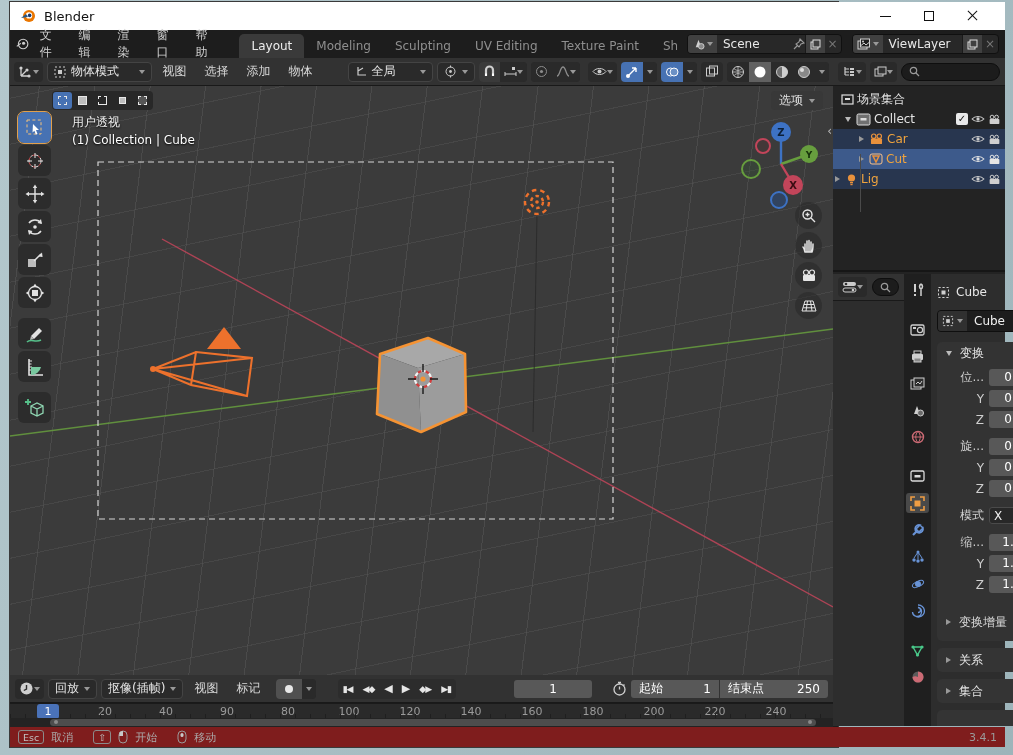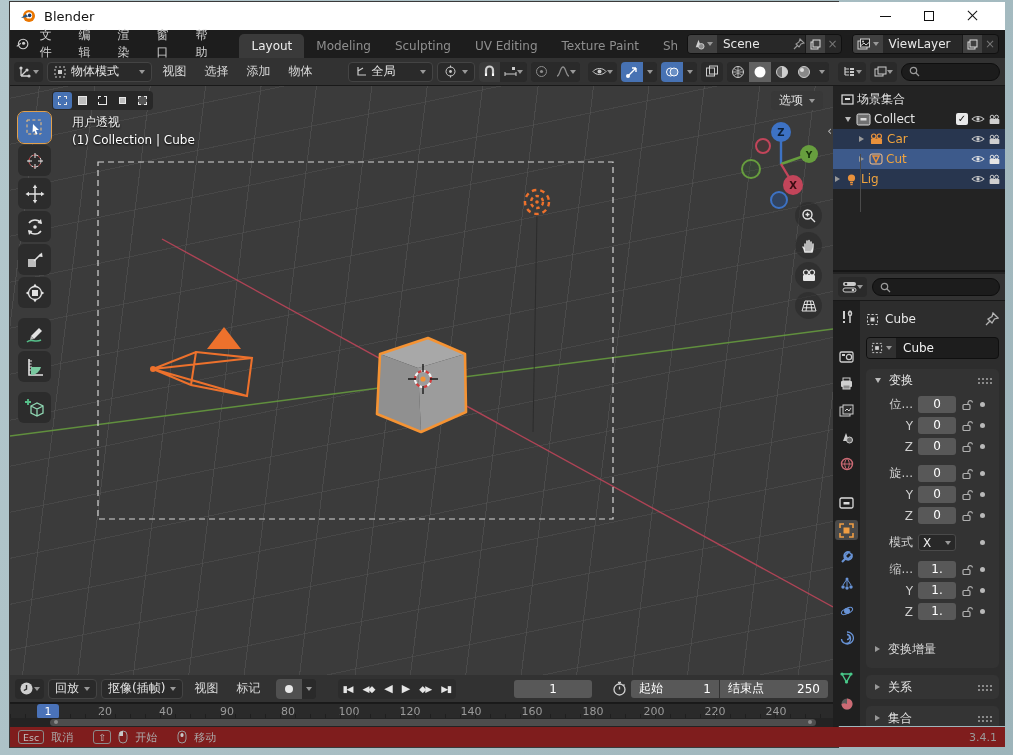--- a/index.html
+++ b/index.html
@@ -70,21 +70,21 @@
   .orow .lbl{flex:1;overflow:hidden;white-space:nowrap}
   .orow.sel{background:#28364f}
   .orow.active{background:#3d5a8b}
   .orow .lbl.orange{color:#f0a43e}
   .tri{width:0;height:0;border-top:3.5px solid transparent;border-bottom:3.5px solid transparent;border-left:5px solid #999;margin:0 2px}
   .tri.open{border-left:3.5px solid transparent;border-right:3.5px solid transparent;border-top:5px solid #bbb;border-bottom:none;margin:0 2px}
   .cbx{width:12px;height:12px;background:#e9e9e9;border-radius:2px;color:#111;font-size:10px;line-height:12px;text-align:center}
   .cbx::after{content:"✓"}
   .treeline{position:absolute;left:27px;top:68px;width:1px;height:58px;background:#4a4a4a}
   
-  .properties{position:absolute;left:0;top:216px;width:172px;bottom:0;background:#2d2d2d;display:flex;flex-direction:column}
+  .properties{position:absolute;left:0;top:216px;width:172px;bottom:0;background:#2d2d2d;display:flex;}
   .pheader{height:27px;padding:0 5px;background:#323232;border-bottom:1px solid #191919;display:flex;align-items:center;gap:5px}
   .pbody{flex:1;display:flex;min-height:0}
   .ptabs{width:27px;background:#1f1f1f;display:flex;flex-direction:column;align-items:center;padding-top:6px;gap:7px}
   .ptab{width:23px;height:20px;display:flex;align-items:center;justify-content:center;border-radius:3px}
   .ptab.active{background:#494949}
   .ptab.gapb{margin-top:12px}
   .pcontent{flex:1;padding:6px 6px 0 6px;overflow:hidden}
   .pcrumb{display:flex;align-items:center;gap:6px;height:24px;color:#e8e8e8}
   .pname{display:flex;align-items:center;height:22px;background:#1d1d1d;border-radius:4px;margin:6px 0 10px 0;border:1px solid #0f0f0f}
   .pname .icpart{display:flex;align-items:center;gap:3px;background:#303030;height:100%;padding:0 4px;border-radius:3px 0 0 3px}

